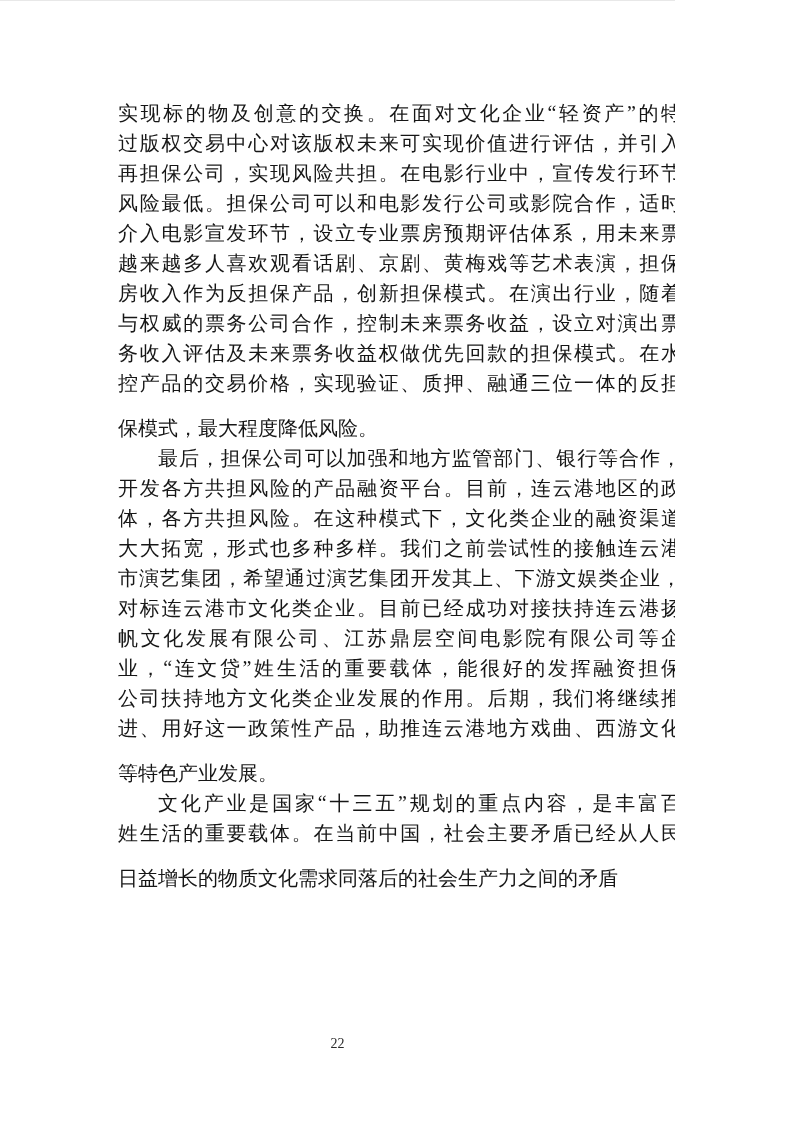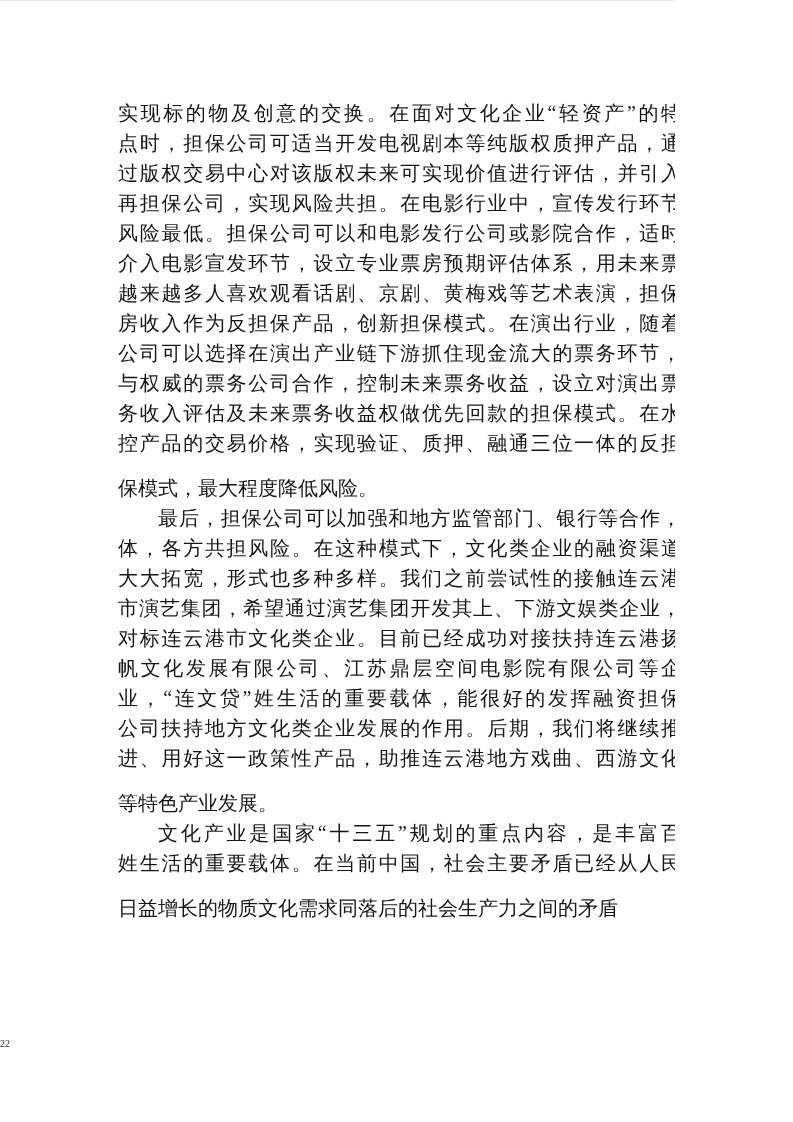--- a/index.html
+++ b/index.html
@@ -42,47 +42,47 @@
     -moz-text-align-last: left;
   }
   .line.first-line {
     text-indent: 2em;
   }
   .page-number {
     position: absolute;
     top: 1033px;
     left: 0;
     width: 100%;
-    font-size: 10px;
+    text-align: center;
+    font-size: 14px;
     line-height: 20px;
     color: #2a2a2a;
   }
 </style>
 </head>
 <body>
 
 <div class="page">
   <div class="text-block">
       <div class="paragraph">
         <div class="line">实现标的物及创意的交换。在面对文化企业“轻资产”的特</div>
-        <div class="line">点时，担保公司可适当开发电视剧本等纯版权质押产品，通</div>
         <div class="line">过版权交易中心对该版权未来可实现价值进行评估，并引入</div>
         <div class="line">再担保公司，实现风险共担。在电影行业中，宣传发行环节</div>
         <div class="line">风险最低。担保公司可以和电影发行公司或影院合作，适时</div>
         <div class="line">介入电影宣发环节，设立专业票房预期评估体系，用未来票</div>
         <div class="line">越来越多人喜欢观看话剧、京剧、黄梅戏等艺术表演，担保</div>
         <div class="line">房收入作为反担保产品，创新担保模式。在演出行业，随着</div>
-        <div class="line">公司可以选择在演出产业链下游抓住现金流大的票务环节，</div>
         <div class="line">与权威的票务公司合作，控制未来票务收益，设立对演出票</div>
         <div class="line">务收入评估及未来票务收益权做优先回款的担保模式。在水</div>
         <div class="line">控产品的交易价格，实现验证、质押、融通三位一体的反担</div>
         <div class="line para-end">保模式，最大程度降低风险。</div>
       </div>
       <div class="paragraph">
         <div class="line first-line">最后，担保公司可以加强和地方监管部门、银行等合作，</div>
+        <div class="line">开发各方共担风险的产品融资平台。目前，连云港地区的政</div>
         <div class="line">体，各方共担风险。在这种模式下，文化类企业的融资渠道</div>
         <div class="line">大大拓宽，形式也多种多样。我们之前尝试性的接触连云港</div>
         <div class="line">市演艺集团，希望通过演艺集团开发其上、下游文娱类企业，</div>
         <div class="line">对标连云港市文化类企业。目前已经成功对接扶持连云港扬</div>
         <div class="line">帆文化发展有限公司、江苏鼎层空间电影院有限公司等企</div>
         <div class="line">业，“连文贷”姓生活的重要载体，能很好的发挥融资担保</div>
         <div class="line">公司扶持地方文化类企业发展的作用。后期，我们将继续推</div>
         <div class="line">进、用好这一政策性产品，助推连云港地方戏曲、西游文化</div>
         <div class="line para-end">等特色产业发展。</div>
       </div>

